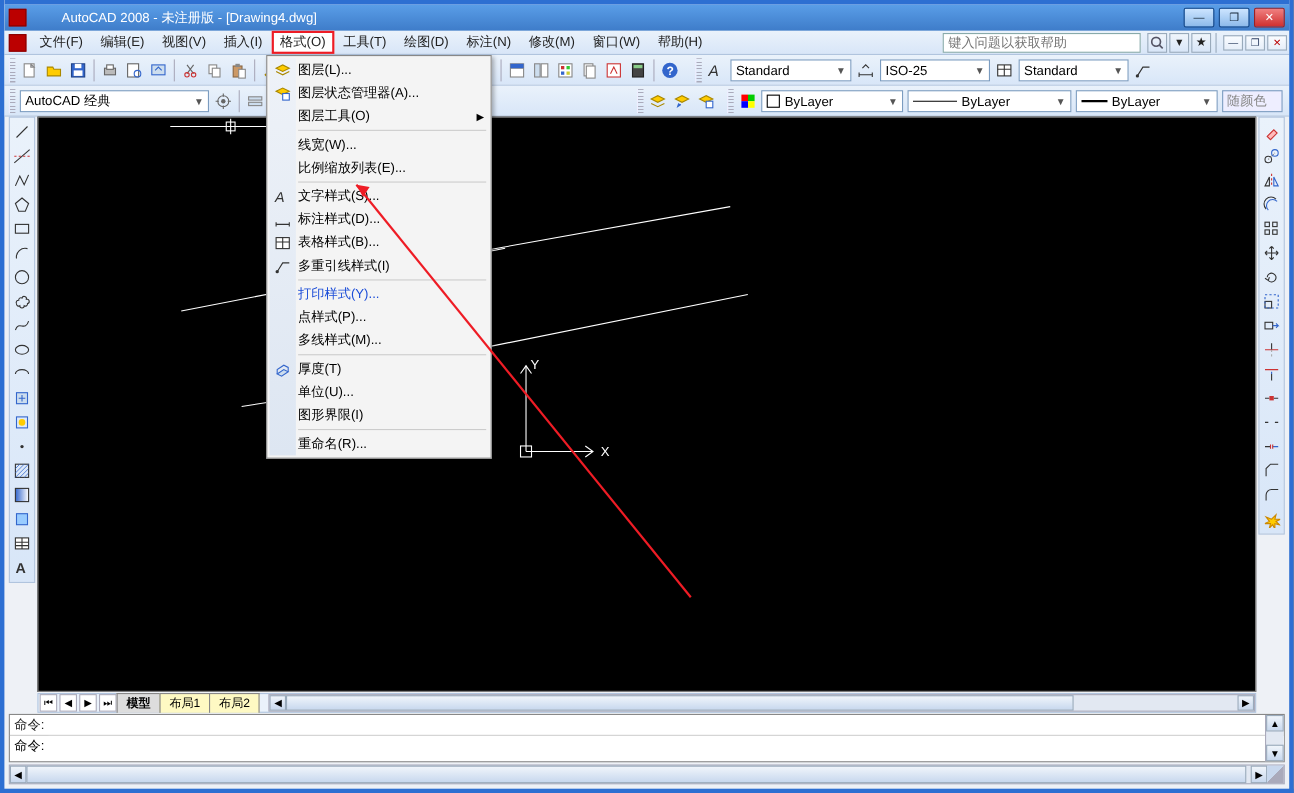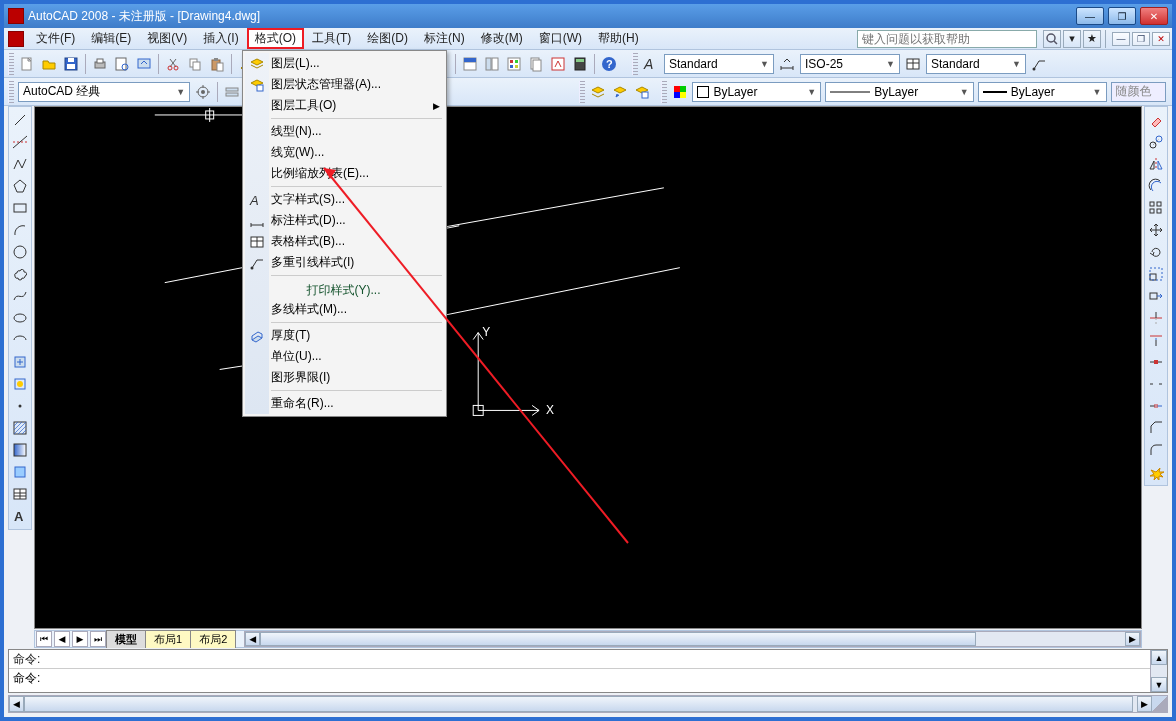--- a/index.html
+++ b/index.html
@@ -1,19 +1,19 @@
 <!DOCTYPE html>
 <html><head>
 <meta charset="utf-8">
 <style>
   * { box-sizing: border-box; margin: 0; padding: 0; font-family: "Microsoft YaHei", "SimSun", sans-serif; }
   body { width: 1176px; height: 721px; background: #eef1f6; overflow: hidden; position: relative; border: 4px solid #2d6fd2; border-top: none;}
   
   
-  .title-bar { height: 28px; background: linear-gradient(#5a9ee8, #3e7cc9); border-top: 4px solid #2d6fd2; display: flex; align-items: center; padding: 0 2px; color: #fff; font-size: 12px; }
+  .title-bar { height: 28px; background: linear-gradient(#5a9ee8, #3e7cc9); border-top: 4px solid #2d6fd2; display: flex; align-items: center; padding: 0 2px; color: #fff; font-size: 12px; gap: 28px; }
   .title-bar .app-icon { width: 16px; height: 16px; background: #b00; margin: 0 4px 0 2px; display:inline-block; border:1px solid #800;}
   .title-bar .title-text { flex: 1; }
   .win-btns { display: flex; gap: 4px; margin-right: 2px;}
   .win-btn { width: 28px; height: 18px; border: 1px solid #1a4a88; background: linear-gradient(#cde5ff,#8dbaea); border-radius: 2px; display:flex; align-items:center; justify-content:center; font-size:10px; color:#123;}
   .win-btn.close { background: linear-gradient(#f08080,#d03030); color:#fff; border-color:#a02020;}
   
   
   .menu-bar { height: 22px; background: linear-gradient(#eaf2fb,#d8e6f8); display: flex; align-items: center; font-size: 12px; color: #222; border-bottom: 1px solid #b0c4de; position:relative;}
   .menu-item { padding: 14px 8px; white-space: nowrap; cursor:default;}
   .menu-item.active { background: #fff; border: 2px solid #ee1c25; padding: 0px 6px; }
@@ -67,21 +67,21 @@
   
   .bottom-hscroll { position:absolute; left:4px; right:4px; bottom:4px; height:18px; background:#e2e8f2; border:1px solid #aab;}
   .bottom-hscroll .thumb { position:absolute; left:15px; top:0; bottom:0; right:34px; background:linear-gradient(#f0f5fb,#c8d8ee); border:1px solid #9ab;}
   .bottom-hscroll .sbtn { position:absolute; top:0;bottom:0;width:15px;background:linear-gradient(#f0f5fb,#c8d8ee);border:1px solid #9ab;display:flex;align-items:center;justify-content:center;font-size:9px;}
   .bottom-hscroll .sbtn.l{left:0;} .bottom-hscroll .sbtn.r{right:15px;}
   .bottom-hscroll .grip { position:absolute; right:0; top:0; bottom:0; width:15px; background:linear-gradient(135deg,#c8d8ee 50%, #aab 50%);}
   
   
   .dropdown-menu { position:absolute; left:238px; top:50px; width:205px; background:#f4f4f4; border:1px solid #888; box-shadow:2px 2px 4px rgba(0,0,0,0.3); font-size:12px; padding:2px; z-index:100;}
   .dropdown-menu .mi { display:flex; align-items:center; height:21px; padding:0 4px 0 2px; white-space:nowrap;}
-  .dropdown-menu .mi.disabled { color:#14532d;flex-direction:column;}
+  .dropdown-menu .mi.disabled { color:#1d4ed8;}
   .dropdown-menu .mi .mi-icon { width:20px; height:18px; display:flex;align-items:center;justify-content:center; margin-right:4px;}
   .dropdown-menu .mi .mi-sub { margin-left:auto; font-size:9px;}
   .dropdown-menu .msep { height:1px; background:#ccc; margin:2px 2px 2px 26px;}
   .dropdown-menu .icon-col { position:absolute; left:2px; top:2px; bottom:2px; width:24px; background:linear-gradient(#eef2f8,#dde6f2);}
   .dropdown-menu .items { position:relative;}
   
   
   .annotation { position:absolute; pointer-events:none; z-index:200;}
   
   .color-sw { width:12px; height:12px; border:1px solid #000; display:inline-block;}
@@ -673,24 +673,20 @@
         <span>图层状态管理器(A)...</span>
       </div>
     <div class="mi">
         <span class="mi-icon"></span>
         <span>图层工具(O)</span>
         <span class="mi-sub">▶</span>
       </div>
     <div class="msep"></div>
     <div class="mi">
         <span class="mi-icon"></span>
-        <span>线型(N)...</span>
-      </div>
-    <div class="mi">
-        <span class="mi-icon"></span>
         <span>线宽(W)...</span>
       </div>
     <div class="mi">
         <span class="mi-icon"></span>
         <span>比例缩放列表(E)...</span>
       </div>
     <div class="msep"></div>
     <div class="mi">
         <span class="mi-icon">
           <svg width="16" height="16">
@@ -723,20 +719,24 @@
             <path d="M3 13l5-8h6" fill="none" stroke="#333"></path>
             <circle cx="3" cy="13" r="1.5" fill="#333"></circle>
           </svg>
         </span>
         <span>多重引线样式(I)</span>
       </div>
     <div class="msep"></div>
     <div class="mi disabled">
         <span class="mi-icon"></span>
         <span>打印样式(Y)...</span>
+      </div>
+    <div class="mi">
+        <span class="mi-icon"></span>
+        <span>点样式(P)...</span>
       </div>
     <div class="mi">
         <span class="mi-icon"></span>
         <span>多线样式(M)...</span>
       </div>
     <div class="msep"></div>
     <div class="mi">
         <span class="mi-icon">
           <svg width="16" height="16">
             <path d="M3 12l6-4 4 2-6 4z" fill="#cde" stroke="#36c"></path>

